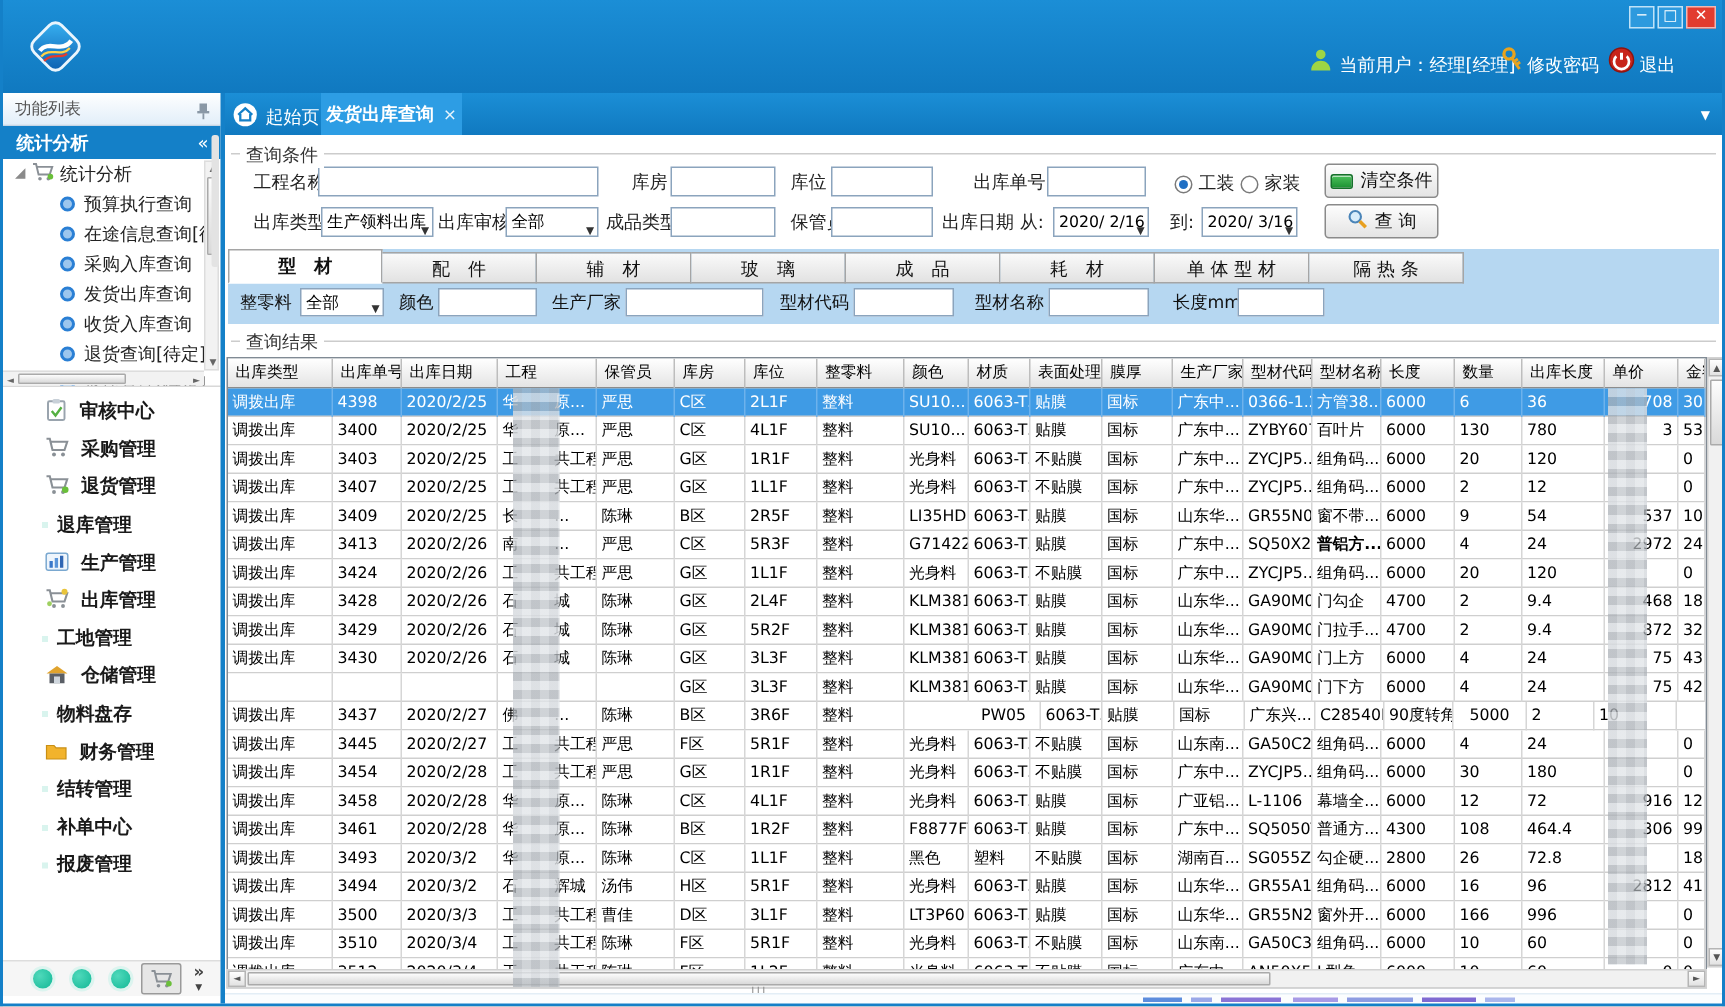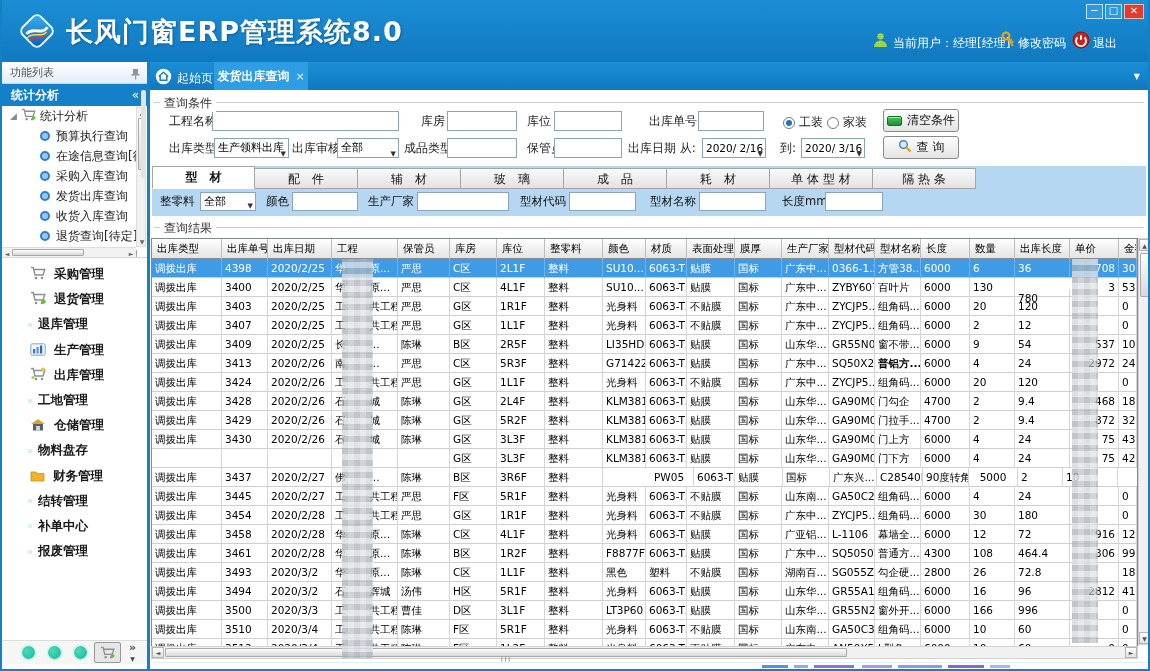--- a/index.html
+++ b/index.html
@@ -135,21 +135,20 @@
           <stop offset="0" stop-color="#3ab5f4"></stop>
               <stop offset="1" stop-color="#0a5cae"></stop>
             </linearGradient>
           </defs>
         <rect x="8.5" y="8.5" width="27" height="27" rx="6" transform="rotate(45 22 22)" fill="url(#lg)" stroke="#eaf5fd" stroke-width="2"></rect>
         <path d="M11 25 C17 17 27 27 33 18" stroke="#ffffff" stroke-width="3" fill="none"></path>
         <path d="M12 29 C18 22 26 30 32 23" stroke="#ffd24a" stroke-width="1.6" fill="none"></path>
         <path d="M14 32 C20 26 26 31 30 27" stroke="#e23b2e" stroke-width="1.6" fill="none"></path>
       </svg>
     </span>
-    <span class="app-title">长风门窗ERP管理系统8.0</span>
 
     <span class="tb-ico" style="left:872px">
       <svg width="17" height="17" viewBox="0 0 16 16">
           <circle cx="8" cy="5" r="3" fill="#9ed544"></circle>
           <path d="M2 15c0-4 3-6 6-6s6 2 6 6z" fill="#9ed544"></path>
         </svg>
     </span>
     <span class="tb-item" style="left:893px">当前用户：经理[经理]</span>
     <span class="tb-ico" style="left:1000px">
       <svg width="16" height="18" viewBox="0 0 16 18">
@@ -236,20 +235,28 @@
         <span class="sb-arrow" style="bottom:1px">▼</span>
       </div>
       <div class="tree-hsb">
         <span class="sb-arrow" style="left:0; top:2px">◄</span>
         <div class="sb-thumb" style="left:10px; top:1px; width:72px; height:7px"></div>
         <span class="sb-arrow" style="right:0; top:2px">►</span>
       </div>
     </div>
     <div class="menu" id="menu-list">
         <div class="menu-item">
+          <span><svg width="15" height="16" viewBox="0 0 15 16">
+              <rect x="2" y="2.5" width="11" height="12.5" rx="1" fill="#ffffff" stroke="#9aa4ae" stroke-width="1.3"></rect>
+              <rect x="5" y="1" width="5" height="3" rx="1" fill="#c8d0d8"></rect>
+              <path d="M4.5 9 l2.5 3 4-5.5" stroke="#55b042" stroke-width="1.6" fill="none"></path>
+            </svg></span>
+          <span class="lbl">审核中心</span>
+        </div>
+        <div class="menu-item">
           <span><svg width="16" height="14" viewBox="0 0 16 14">
               <path d="M1 1.5h2.2l1.8 7.5h8l1.8-5.5H4" fill="none" stroke="#8a9096" stroke-width="1.4"></path>
               <circle cx="6" cy="12" r="1.3" fill="#8a9096"></circle>
               <circle cx="12" cy="12" r="1.3" fill="#8a9096"></circle>
             </svg></span>
           <span class="lbl">采购管理</span>
         </div>
         <div class="menu-item">
           <span><svg width="16" height="14" viewBox="0 0 16 14">
               <path d="M1 1.5h2.2l1.8 7.5h8l1.8-5.5H4" fill="none" stroke="#8a9096" stroke-width="1.4"></path>
@@ -485,21 +492,21 @@
               <div class="c" style="width: 58px;">整料</div>
               <div class="c" style="width: 43px;">SU10...</div>
               <div class="c" style="width: 41px;">6063-T5</div>
               <div class="c" style="width: 48px;">贴膜</div>
               <div class="c" style="width: 47px;">国标</div>
               <div class="c" style="width: 47px;">广东中...</div>
               <div class="c" style="width: 46px;">ZYBY607</div>
               <div class="c" style="width: 46px;">百叶片</div>
               <div class="c" style="width: 49px;">6000</div>
               <div class="c" style="width: 45px;">130</div>
-              <div class="c" style="width: 55px; margin-top: 11px;">780</div>
+              <div class="c" style="width: 55px;">780</div>
               <div class="c num-r" style="width: 49px;">3</div>
               <div class="c" style="width: 18px;">535</div>
             </div>
             <div class="grow">
               <div class="c" style="width: 70px;">调拨出库</div>
               <div class="c" style="width: 46px;">3403</div>
               <div class="c" style="width: 64px;">2020/2/25</div>
               <div class="c" style="width: 66px;"><span>工</span><span class="gap"></span><span>共工程</span></div>
               <div class="c" style="width: 52px;">严思</div>
               <div class="c" style="width: 47px;">G区</div>

